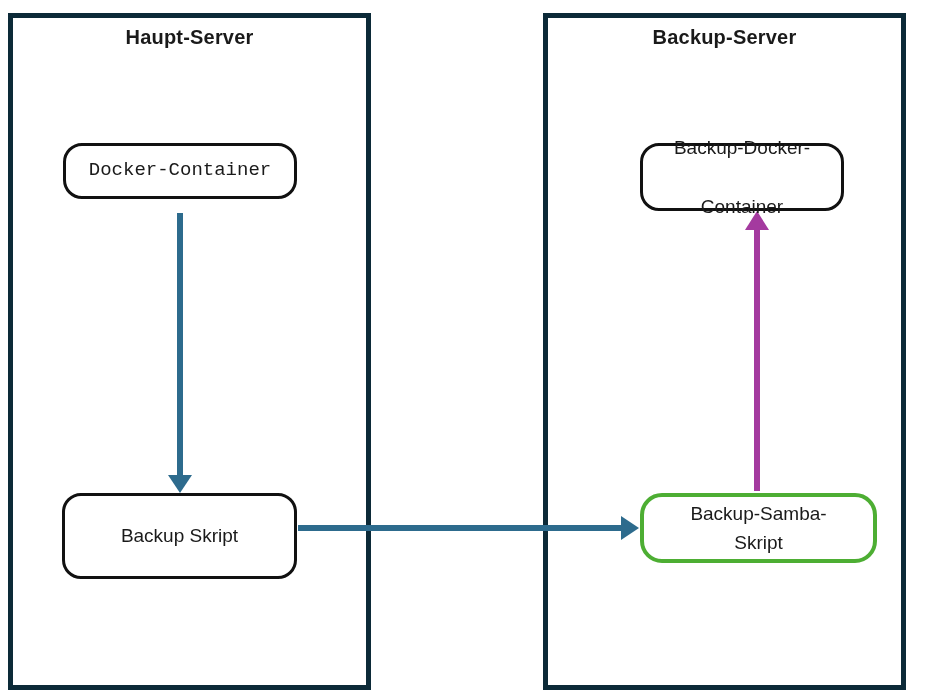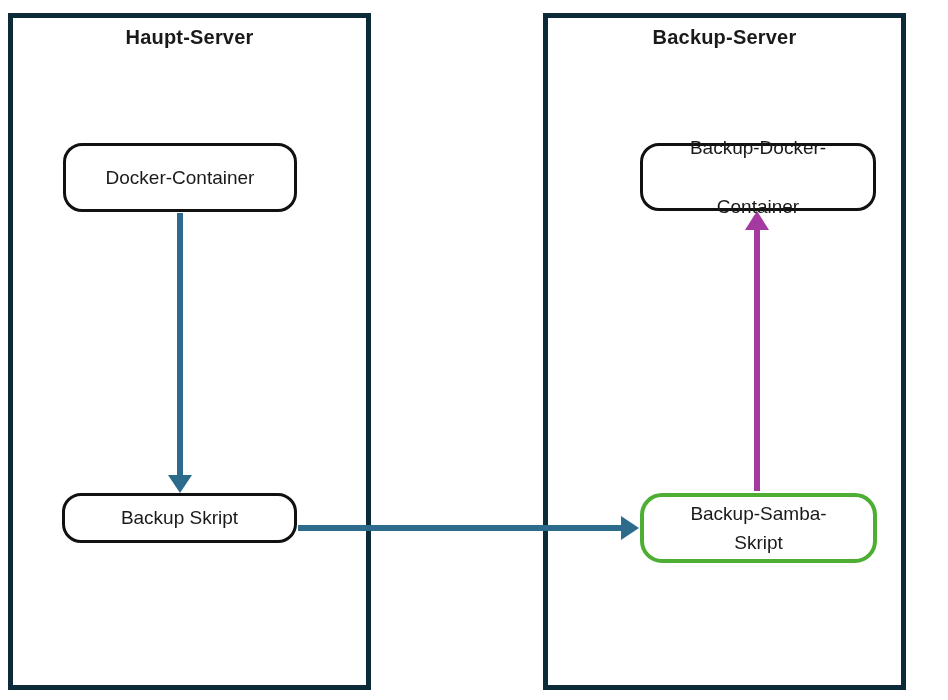--- a/index.html
+++ b/index.html
@@ -42,23 +42,23 @@
     border-radius: 19px;
     display: flex;
     flex-direction: column;
     align-items: center;
     justify-content: center;
     font-size: 19px;
     line-height: 1.55;
     text-align: center;
     z-index: 2;
   }
-  .node-docker        { left: 63px;  top: 143px; width: 234px; height: 69px; }
-  .node-skript        { left: 62px;  top: 493px; width: 235px; height: 50px; }
-  .node-backupdocker  { left: 640px; top: 143px; width: 236px; height: 68px; gap: 30px; }
+  .node-docker        { left: 63px;  top: 143px; width: 234px; height: 56px; font-family: Liberation Mono, monospace; }
+  .node-skript        { left: 62px;  top: 493px; width: 235px; height: 86px; }
+  .node-backupdocker  { left: 640px; top: 143px; width: 204px; height: 68px; gap: 30px; }
   .node-samba         { left: 640px; top: 493px; width: 237px; height: 70px; border-width: 4px; border-radius: 22px; }
   .arrow-layer {
     position: absolute;
     left: 0; top: 0;
     width: 948px;
     height: 700px;
     z-index: 1;
     pointer-events: none;
   }
 </style>

